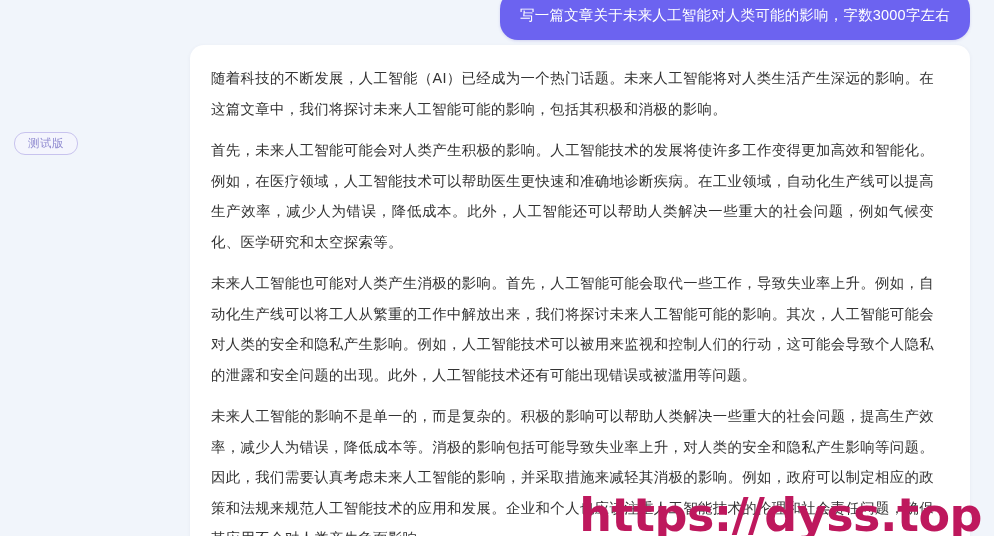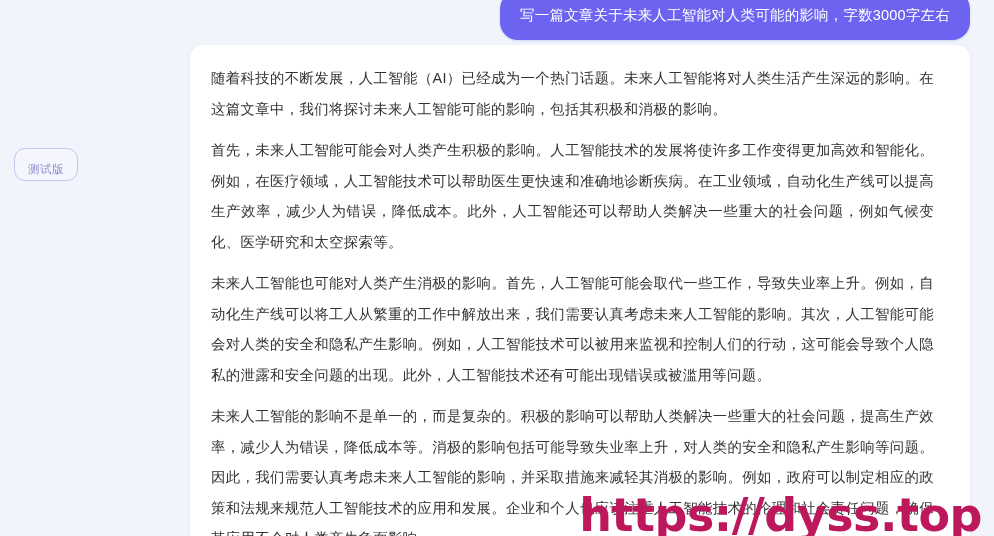--- a/index.html
+++ b/index.html
@@ -110,22 +110,22 @@
     -webkit-background-clip: text;
     background-clip: text;
     color: transparent;
     -webkit-text-fill-color: transparent;
     padding-bottom: 2px;
   }
 
   .beta-badge {
     position: absolute;
     left: 14px;
-    top: 148px;
-    padding: 13px 13px 4px;
+    top: 132px;
+    padding: 3px 13px 4px;
     border: 1px solid #c8c3ee;
     border-radius: 11px;
     background: #f4f5fd;
     color: #8f8ad0;
     font-size: 11.5px;
     line-height: 14px;
     letter-spacing: 0.5px;
     white-space: nowrap;
   }
 
@@ -218,21 +218,21 @@
   <div class="chat-col">
 
     <div class="row-user">
       <div class="bubble-user">写一篇文章关于未来人工智能对人类可能的影响，字数3000字左右</div>
     </div>
 
     <div class="row-assistant">
       <div class="bubble-assistant">
         <p>随着科技的不断发展，人工智能（AI）已经成为一个热门话题。未来人工智能将对人类生活产生深远的影响。在这篇文章中，我们将探讨未来人工智能可能的影响，包括其积极和消极的影响。</p>
         <p>首先，未来人工智能可能会对人类产生积极的影响。人工智能技术的发展将使许多工作变得更加高效和智能化。例如，在医疗领域，人工智能技术可以帮助医生更快速和准确地诊断疾病。在工业领域，自动化生产线可以提高生产效率，减少人为错误，降低成本。此外，人工智能还可以帮助人类解决一些重大的社会问题，例如气候变化、医学研究和太空探索等。</p>
-        <p>未来人工智能也可能对人类产生消极的影响。首先，人工智能可能会取代一些工作，导致失业率上升。例如，自动化生产线可以将工人从繁重的工作中解放出来，我们需要认真考虑未来人工智能的影响。其次，人工智能可能会对人类的安全和隐私产生影响。例如，人工智能技术可以被用来监视和控制人们的行动，这可能会导致个人隐私的泄露和安全问题的出现。此外，人工智能技术还有可能出现错误或被滥用等问题。</p>
+        <p>未来人工智能也可能对人类产生消极的影响。首先，人工智能可能会取代一些工作，导致失业率上升。例如，自动化生产线可以将工人从繁重的工作中解放出来，我们将探讨未来人工智能可能的影响。其次，人工智能可能会对人类的安全和隐私产生影响。例如，人工智能技术可以被用来监视和控制人们的行动，这可能会导致个人隐私的泄露和安全问题的出现。此外，人工智能技术还有可能出现错误或被滥用等问题。</p>
         <p>未来人工智能的影响不是单一的，而是复杂的。积极的影响可以帮助人类解决一些重大的社会问题，提高生产效率，减少人为错误，降低成本等。消极的影响包括可能导致失业率上升，对人类的安全和隐私产生影响等问题。因此，我们需要认真考虑未来人工智能的影响，并采取措施来减轻其消极的影响。例如，政府可以制定相应的政策和法规来规范人工智能技术的应用和发展。企业和个人也应该注重人工智能技术的伦理和社会责任问题，确保其应用不会对人类产生负面影响。</p>
       </div>
     </div>
 
   </div>
 
   <div class="watermark">https://dyss.top</div>
 
 </div>
 

